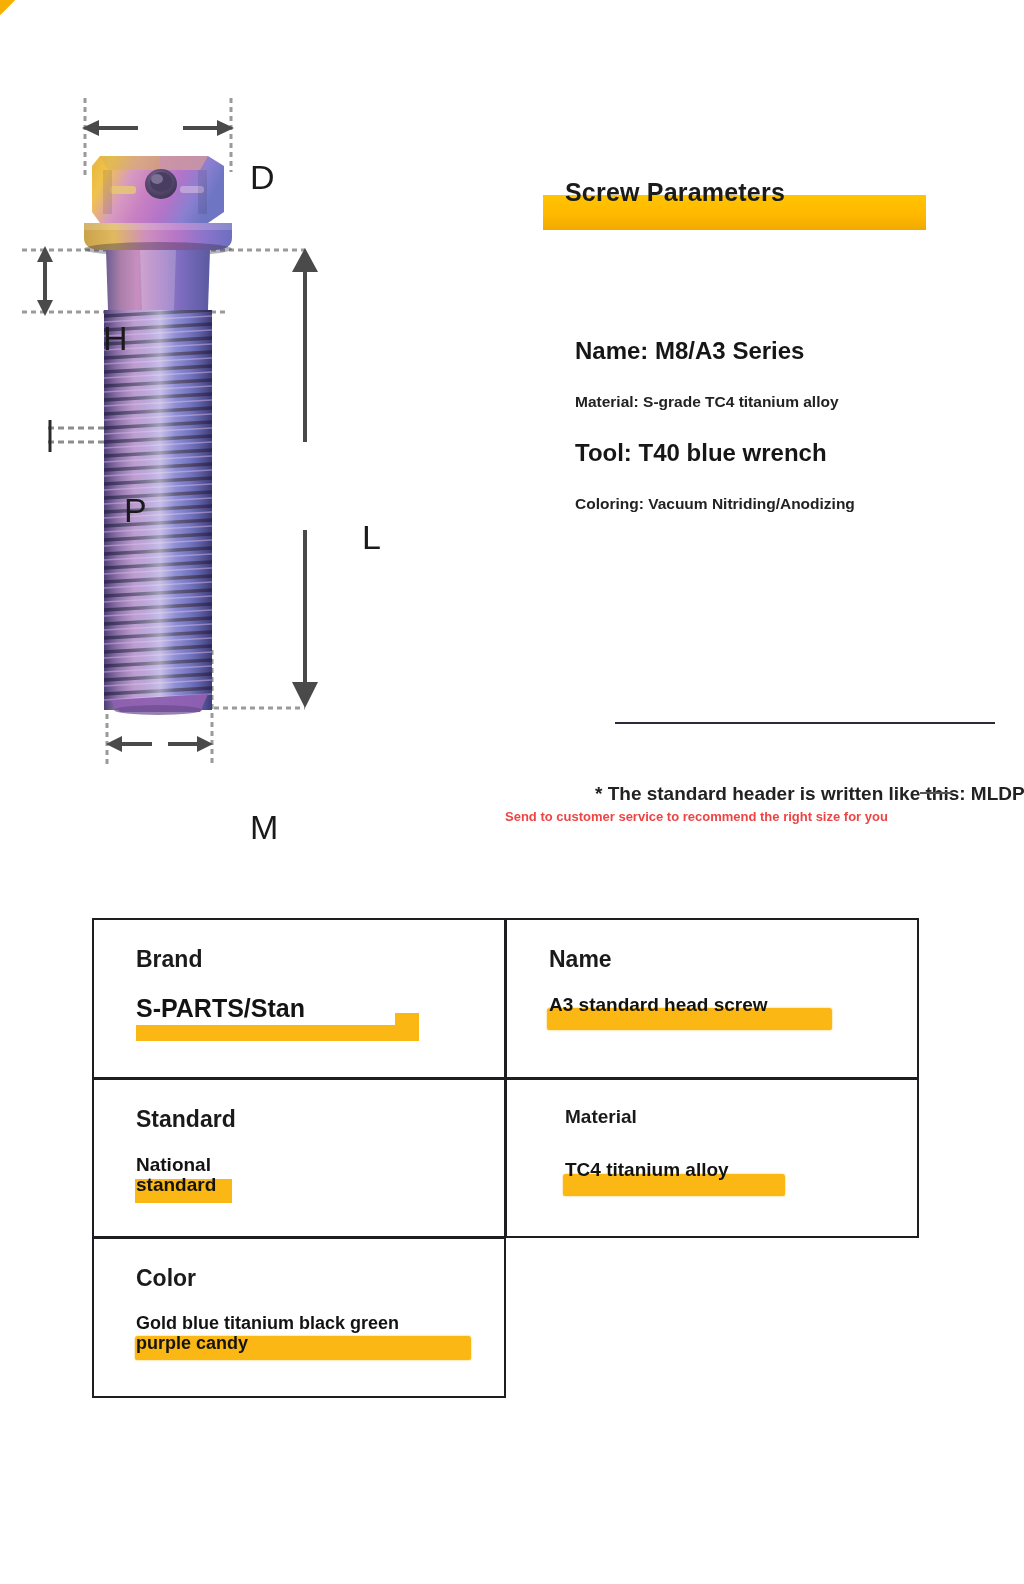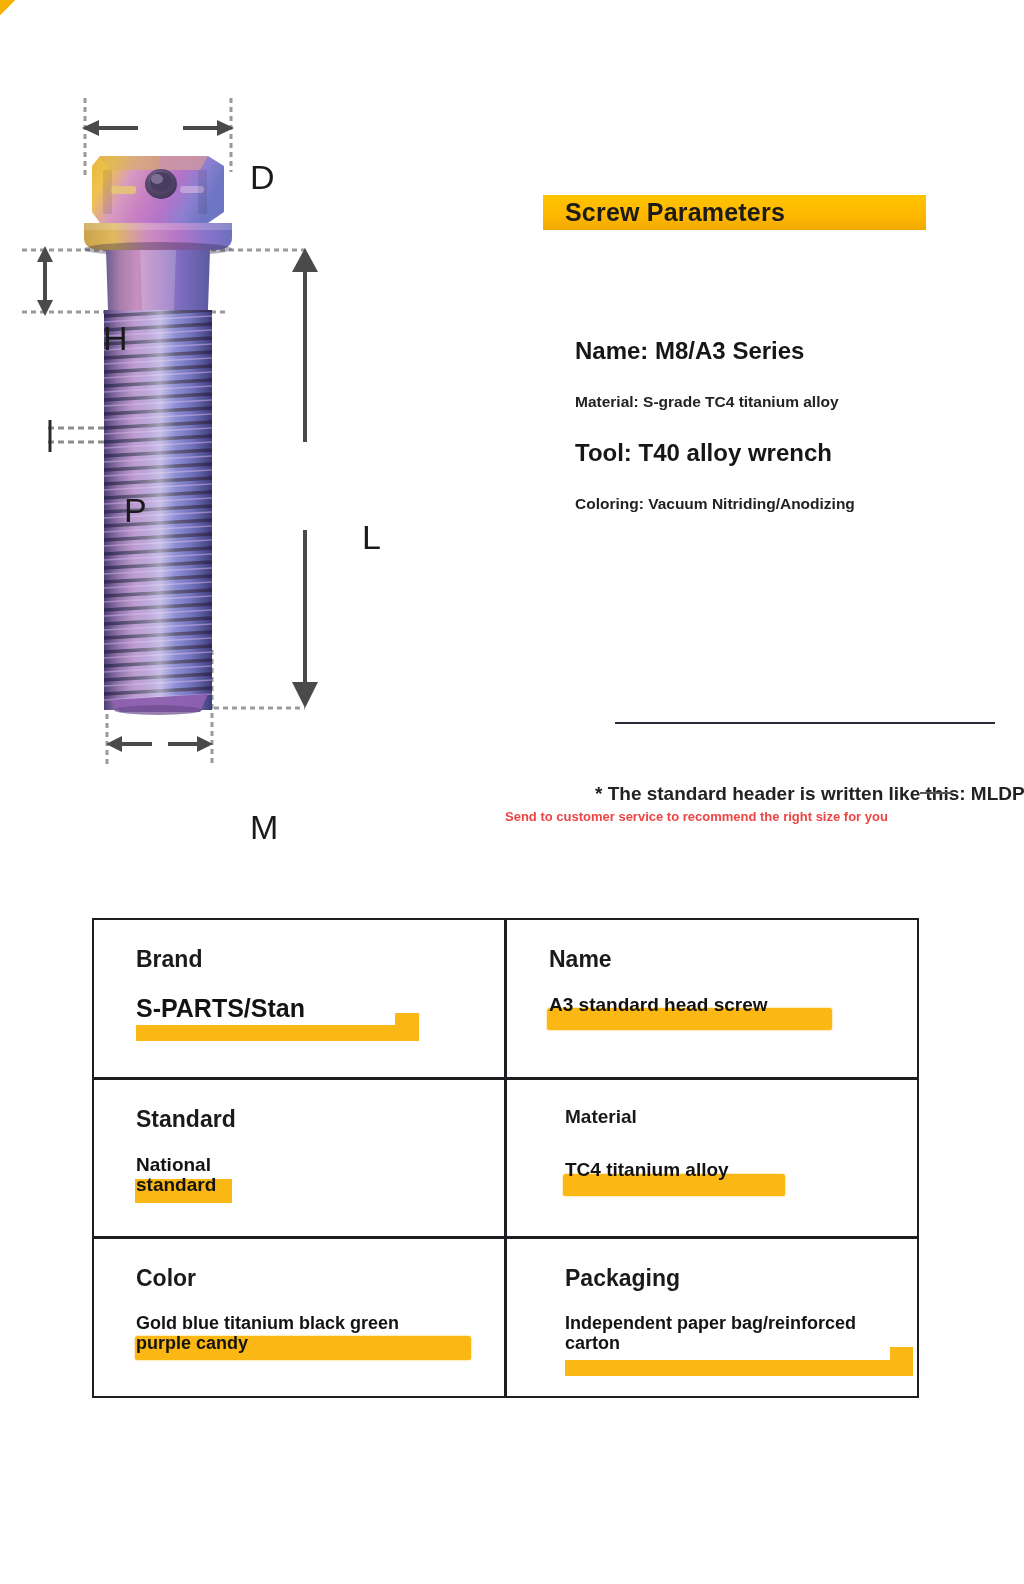--- a/index.html
+++ b/index.html
@@ -49,21 +49,21 @@
   
   .info-panel { position:absolute; left:540px; top:170px; width:430px; }
 
   .param-title-wrap { position:relative; height:60px; }
   .param-title-bar {
     position:absolute; left:3px; top:25px;
     width:383px; height:35px;
     background:linear-gradient(180deg,#FFC400 0%,#FFB900 55%,#F2A900 100%);
   }
   .param-title {
-    position:absolute; left:25px; top:28px;
+    position:absolute; left:25px; top:8px;
     font-size:25px; font-weight:bold; color:#1b1b1b;
     letter-spacing:.2px;
   }
 
   .spec-list { position:absolute; left:35px; top:167px; width:400px; }
   .spec-big {
     font-size:24px; font-weight:bold; color:#161616;
     margin-bottom:28px; white-space:nowrap;
   }
   .spec-small {
@@ -344,21 +344,21 @@
 
 <div class="info-panel">
   <div class="param-title-wrap">
     <div class="param-title-bar"></div>
     <div class="param-title">Screw Parameters</div>
   </div>
 
   <div class="spec-list">
     <div class="spec-big">Name: M8/A3 Series</div>
     <div class="spec-small">Material: S-grade TC4 titanium alloy</div>
-    <div class="spec-big">Tool: T40 alloy wrench</div>
+    <div class="spec-big">Tool: T40 blue wrench</div>
     <div class="spec-small">Coloring: Vacuum Nitriding/Anodizing</div>
 
     <div class="spec-rule"></div>
     <div class="note-1">* The standard header is written like this: MLDP</div>
     <div class="note-dash"></div>
     <div class="note-2">Send to customer service to recommend the right size for you</div>
   </div>
 </div>
 
 <div class="spec-table">
@@ -397,22 +397,14 @@
   </div>
 
   <div class="cell">
     <div class="cell-label">Color</div>
     <div class="cell-value-wrap" style="width:300px;">
       <div class="hl soft" style="left:-1px; top:22px; width:336px; height:24px;"></div>
       <div class="cell-value sm" style="display:block; width:300px;">Gold blue titanium black green purple candy</div>
     </div>
   </div>
 
-  <div class="cell" style="padding-left:58px;">
-    <div class="cell-label">Packaging</div>
-    <div class="cell-value-wrap" style="width:330px;">
-      <div class="hl-step-base" style="left:0; top:46px; width:345px; height:16px;"></div>
-      <div class="hl-step-riser" style="left:325px; top:33px; width:23px; height:29px;"></div>
-      <div class="cell-value sm" style="display:block; width:330px;">Independent paper bag/reinforced carton</div>
-    </div>
-  </div>
 
 </div>
 
 </body></html>

